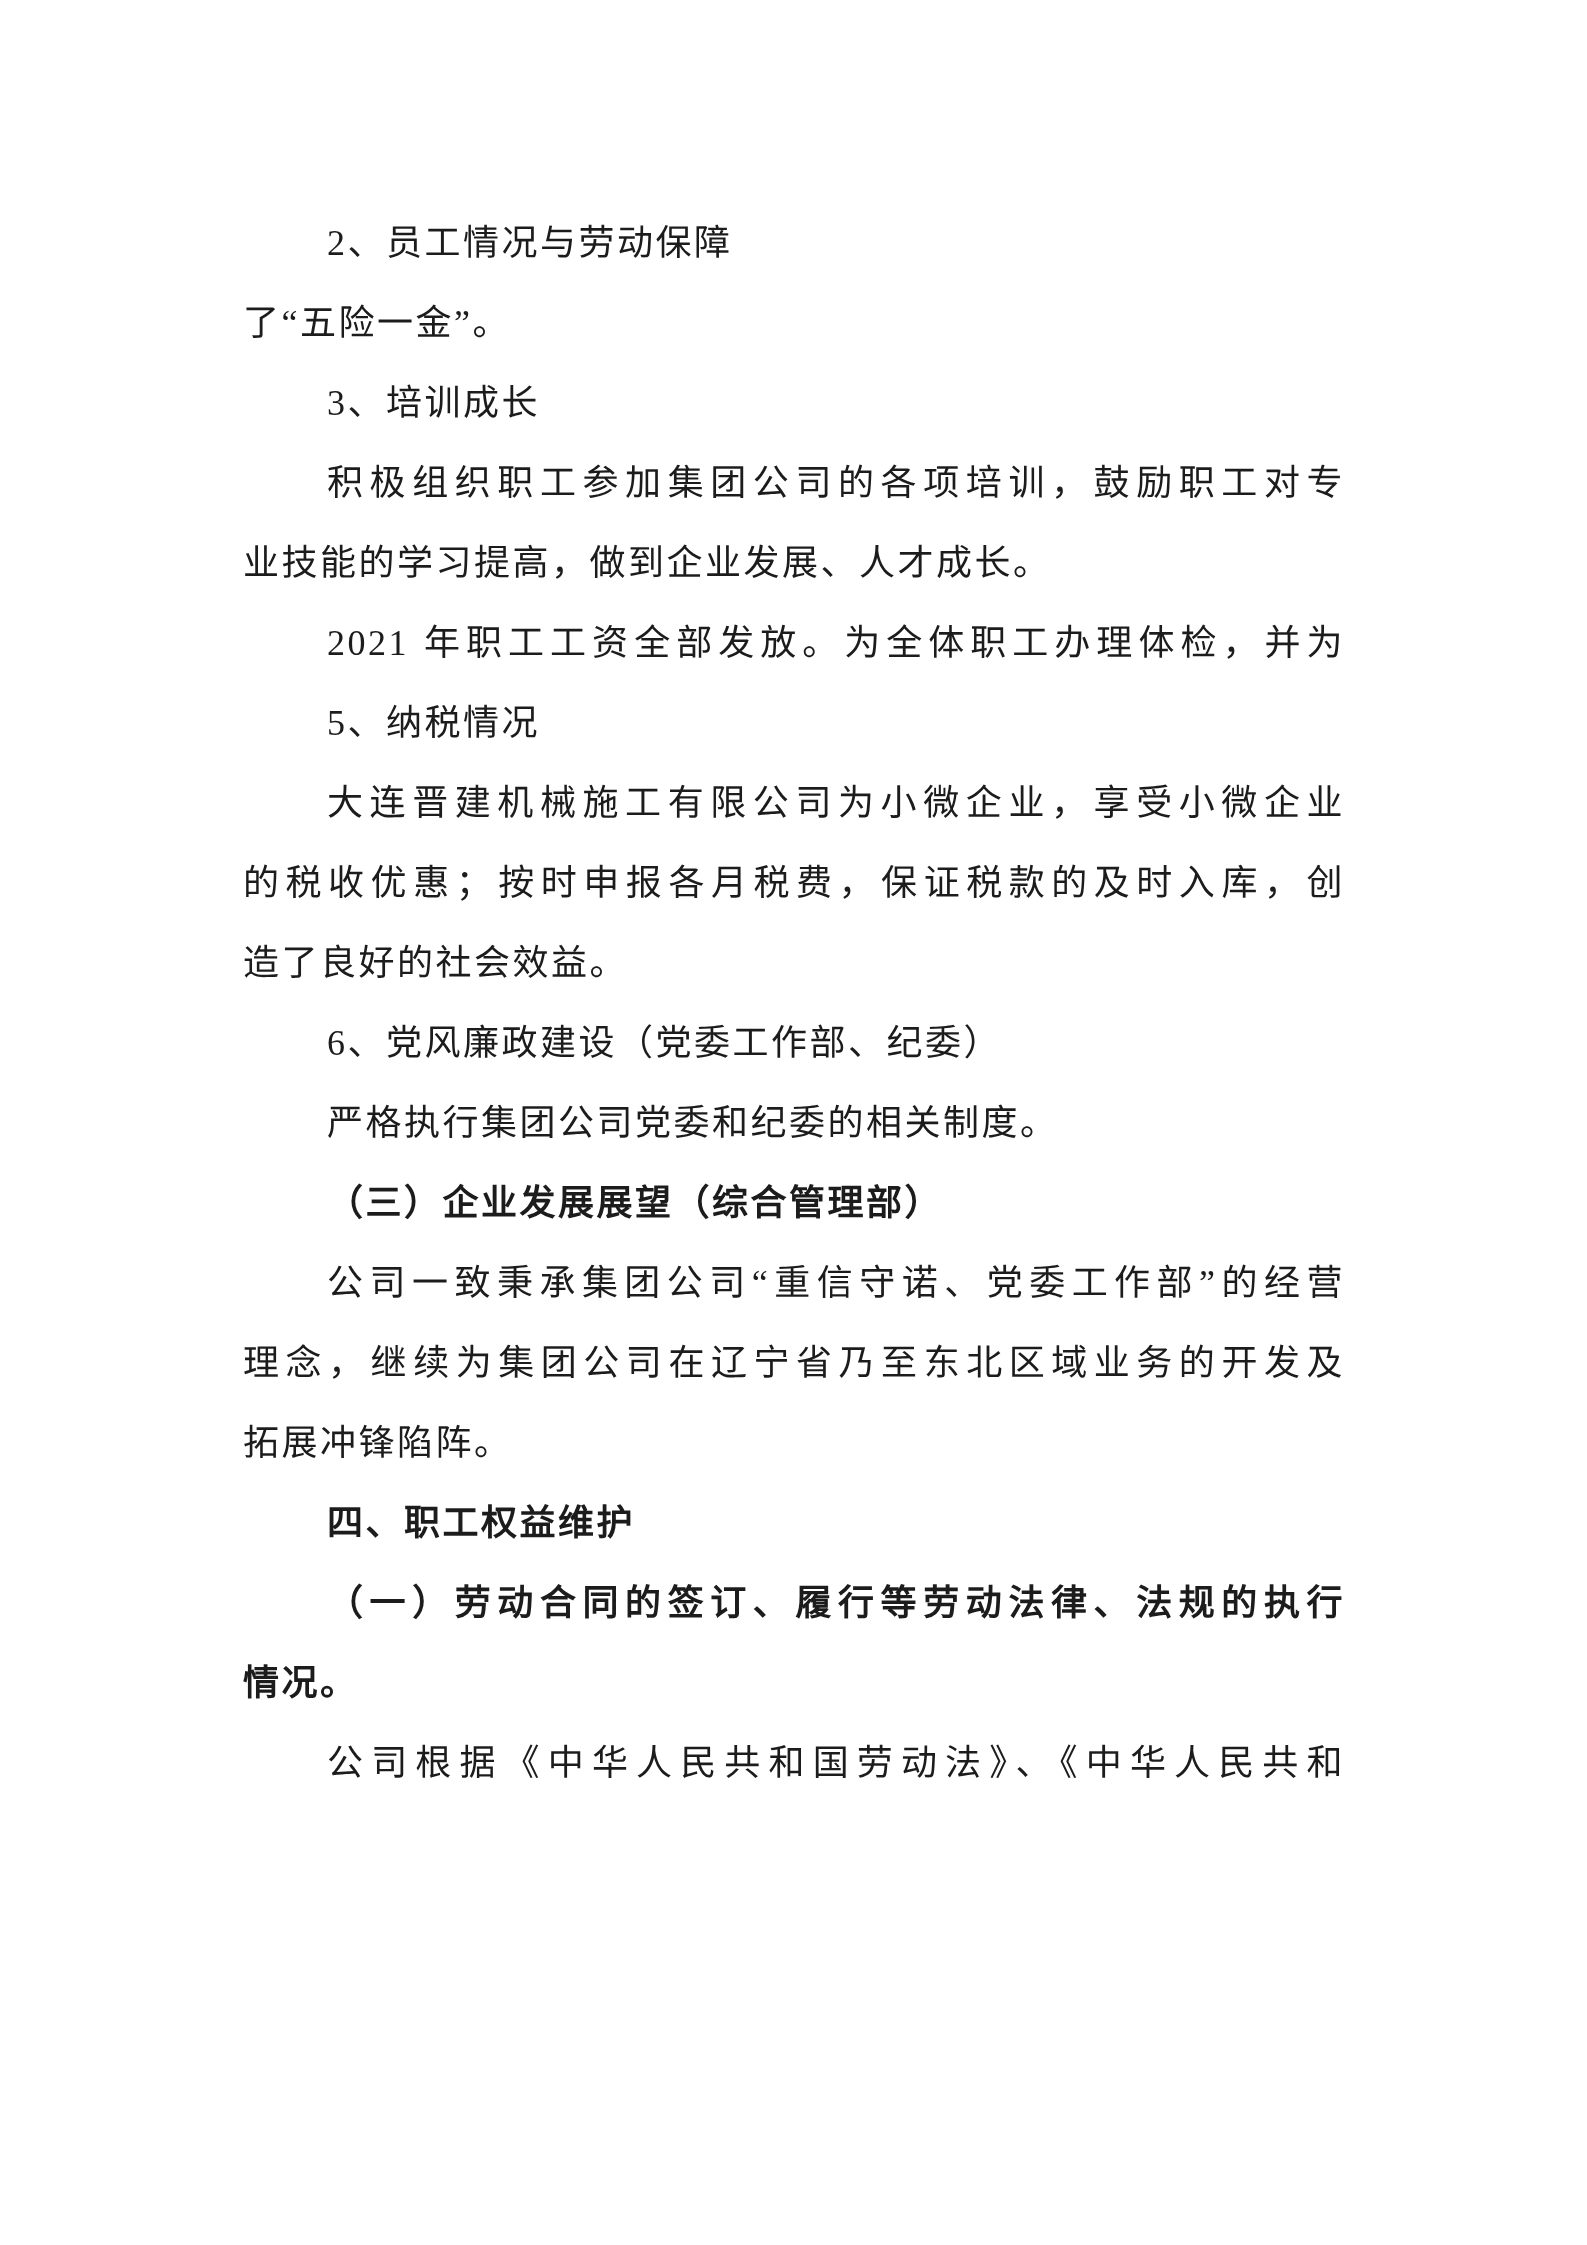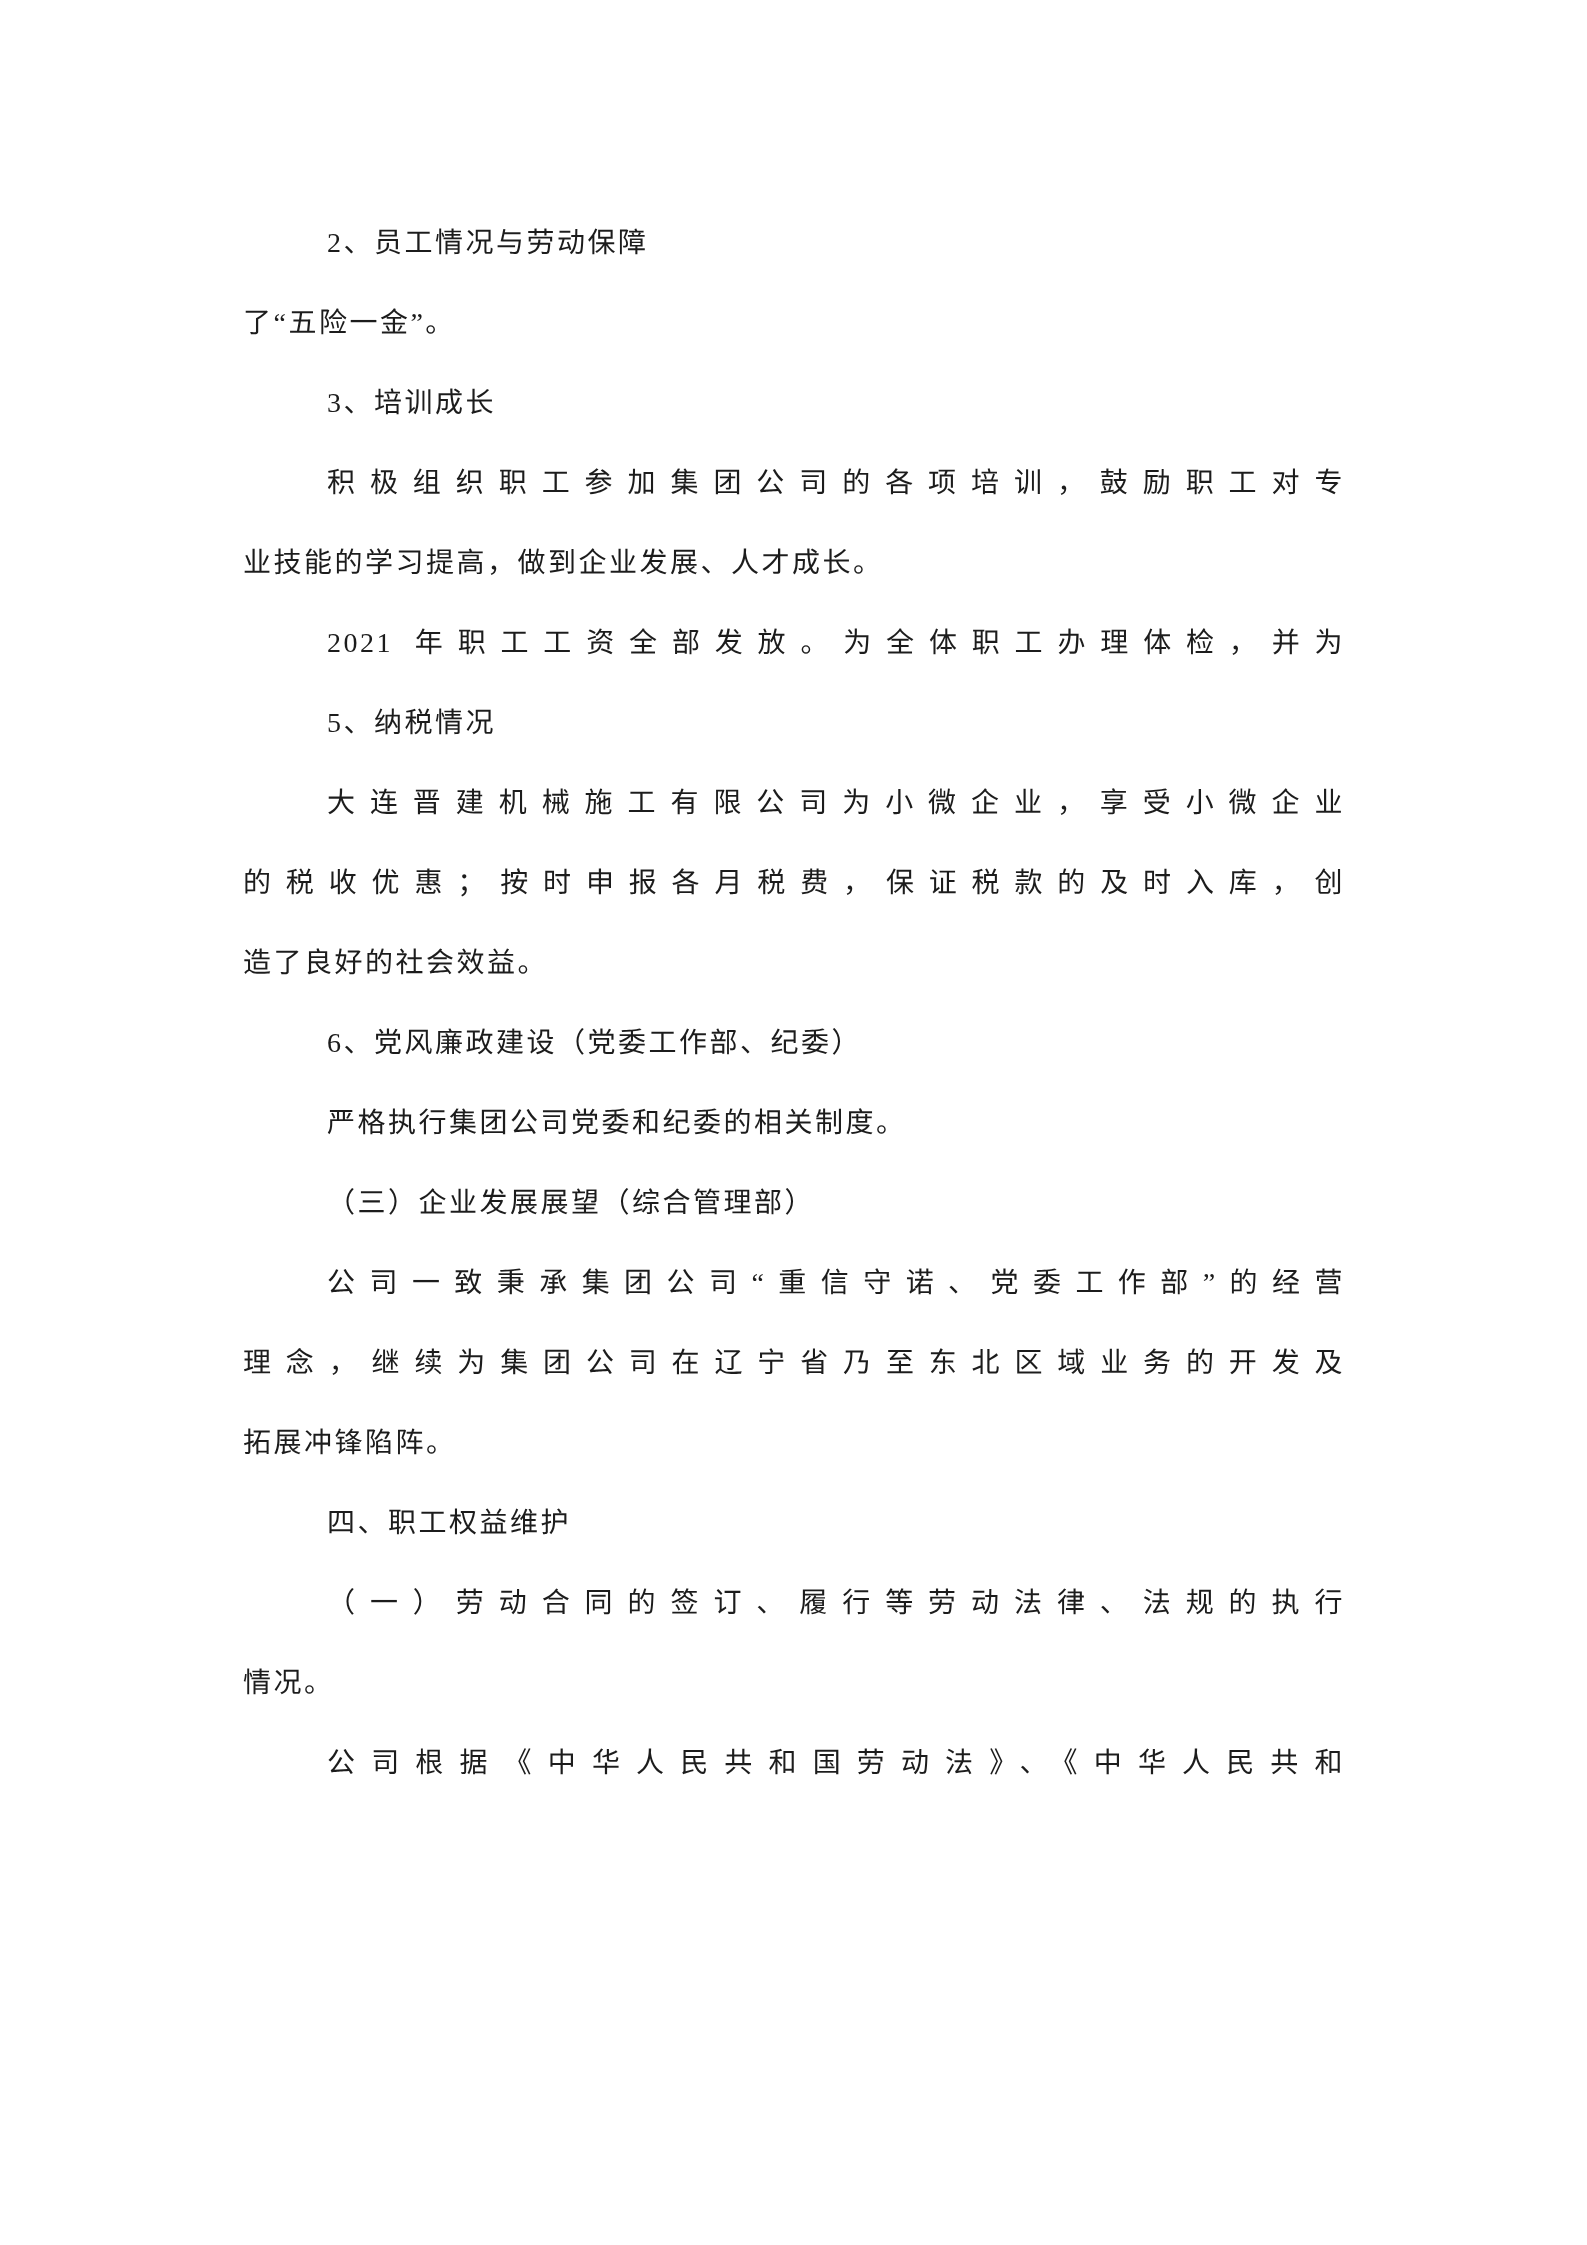--- a/index.html
+++ b/index.html
@@ -19,37 +19,37 @@
   }
   .text-block {
     position: absolute;
     left: 243px;
     top: 203px;
     width: 1102px;
   }
   .doc-line {
     height: 80px;
     line-height: 80px;
-    font-size: 28px;
+    font-size: 36px;
     letter-spacing: 2.5px;
     white-space: nowrap;
     text-align: left;
     font-weight: 400;
   }
   .doc-line.indent {
     text-indent: 84px;
   }
   .doc-line.justify {
     white-space: normal;
     text-align: justify;
     text-align-last: justify;
     text-justify: inter-character;
   }
   .doc-line.bold {
-    font-weight: 400;
+    font-weight: 700;
   }
 </style>
 </head>
 <body>
 
 <div class="page" style="background: rgb(255, 255, 255); color: rgb(28, 28, 28);">
   <div class="text-block">
       <div class="doc-line indent">2、员工情况与劳动保障</div>
       <div class="doc-line">了“五险一金”。</div>
       <div class="doc-line indent">3、培训成长</div>

